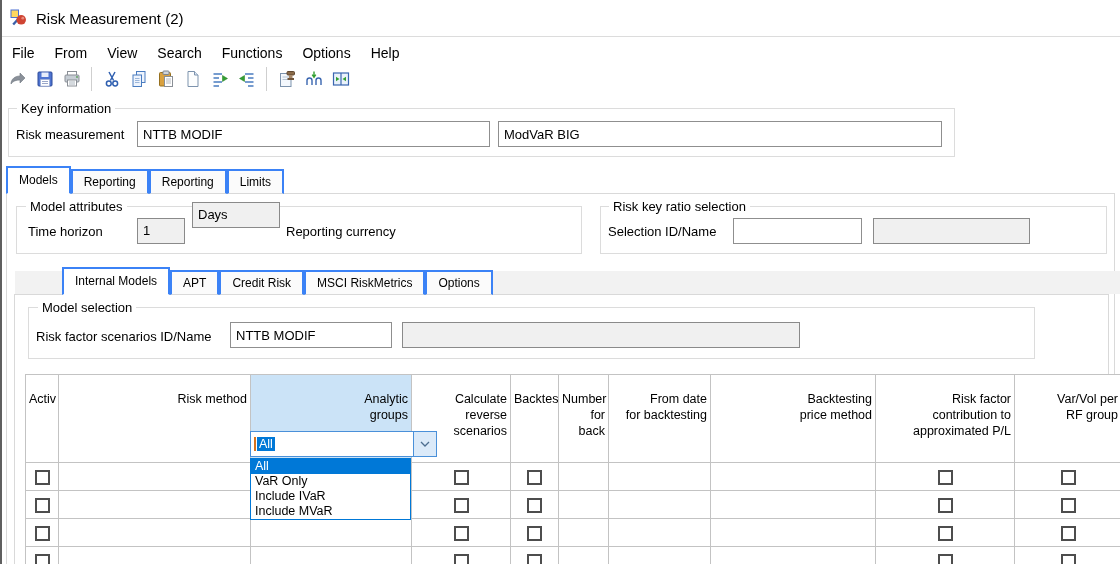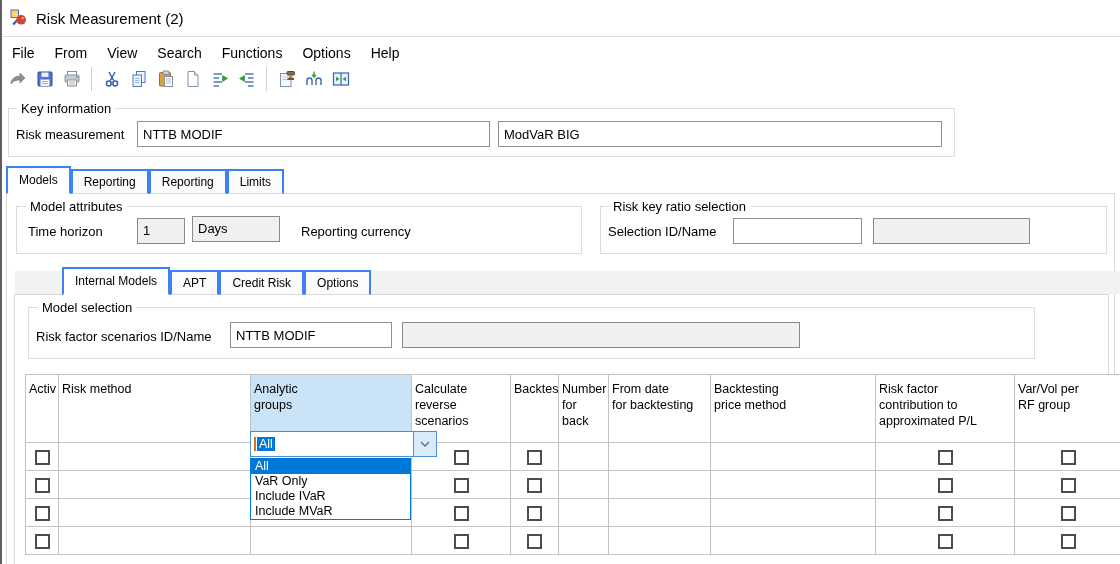--- a/index.html
+++ b/index.html
@@ -36,21 +36,21 @@
   .tab.active{background:#fff;height:25px;line-height:25px;border-bottom:1px solid #fff;}
   .tab-page1{position:absolute;left:6px;top:193px;right:5px;height:380px;border:1px solid #d9d9d9;border-bottom:none;background:#fff;}
   .tabstrip2-bg{position:absolute;left:15px;top:271px;right:0;height:23px;background:#f2f2f2;z-index:1;}
   .tab-page2{position:absolute;left:14px;top:294px;right:11px;height:280px;border:1px solid #d9d9d9;border-bottom:none;background:#fff;z-index:2;}
 
   
   .grid{position:absolute;left:25px;top:374px;width:1096px;height:190px;overflow:hidden;z-index:5;background:#fff;}
   .grid table{border-collapse:collapse;table-layout:fixed;width:1096px;}
   .grid th,.grid td{border:1px solid #c3c3c3;overflow:hidden;}
   .grid table{border:1px solid #979797;}
-  .grid th{height:55px;vertical-align:top;text-align:left;padding:6px 3px;font-weight:400;
+  .grid th{height:55px;vertical-align:top;text-align:right;padding:16px 3px;font-weight:400;
            font-size:12.5px;line-height:1.28;white-space:pre-line;background:#fff;}
   .grid th.sel{background:#cbe3f7;}
   .grid td{height:27px;padding:0;font-size:13px;background:#fff;}
   .grid td.txt{padding:0 5px;white-space:nowrap;}
   .grid td.cb{text-align:center;vertical-align:middle;}
   .grid td.shade{background:#f0f0f0;}
 
   .checkbox{display:inline-block;width:11px;height:11px;border:2px solid #4d4d4d;background:#fff;position:relative;vertical-align:middle;}
   .checkbox.checked::after{content:'';position:absolute;left:3px;top:-1px;width:4px;height:8px;
            border:solid #2b2b2b;border-width:0 2px 2px 0;transform:rotate(40deg);}
@@ -205,35 +205,36 @@
     <span class="tab active">Models</span>
     <span class="tab">Reporting</span>
     <span class="tab">Reporting</span>
     <span class="tab">Limits</span>
   </div>
 
   <div class="groupbox" style="left:16px;top:206px;width:564px;height:46px;"></div>
   <span class="glabel" style="left:26px;top:199px;">Model attributes</span>
   <span class="flabel" style="left:28px;top:224px;">Time horizon</span>
   <div class="field ro" style="left:137px;top:218px;width:48px;line-height:24px;">1</div>
-  <div class="field ro" style="left:192px;top:216px;width:88px;line-height:24px;">Days</div>
-  <span class="flabel" style="left:301px;top:224px;">Reporting currency</span>
+  <div class="field ro" style="left:192px;top:202px;width:88px;line-height:24px;">Days</div>
+  <span class="flabel" style="left:286px;top:224px;">Reporting currency</span>
 
   <div class="groupbox" style="left:600px;top:206px;width:505px;height:46px;"></div>
   <span class="glabel" style="left:609px;top:199px;">Risk key ratio selection</span>
   <span class="flabel" style="left:608px;top:224px;">Selection ID/Name</span>
   <input class="field" readonly="" style="left: 733px; top: 218px; width: 129px;" value="">
   <div class="field ro" style="left:873px;top:218px;width:157px;"></div>
 
   <div class="tabstrip2-bg"></div>
   <div class="tab-page2"></div>
   <div class="tabstrip" style="left:18px;top:269px;height:26px;padding-left:44px;">
     <span class="tab active">Internal Models</span>
     <span class="tab">APT</span>
     <span class="tab">Credit Risk</span>
+    <span class="tab">MSCI RiskMetrics</span>
     <span class="tab">Options</span>
   </div>
 
   <div class="groupbox" style="left:28px;top:307px;width:1005px;height:50px;background:#fff;z-index:3;"></div>
   <span class="glabel" style="left:38px;top:300px;z-index:4;">Model selection</span>
   <span class="flabel" style="left:36px;top:329px;z-index:4;">Risk factor scenarios ID/Name</span>
   <input class="field" readonly="" style="left: 230px; top: 322px; width: 162px; z-index: 4;" value="NTTB MODIF">
   <div class="field ro" style="left:402px;top:322px;width:398px;z-index:4;"></div>
 
   <div class="grid">

